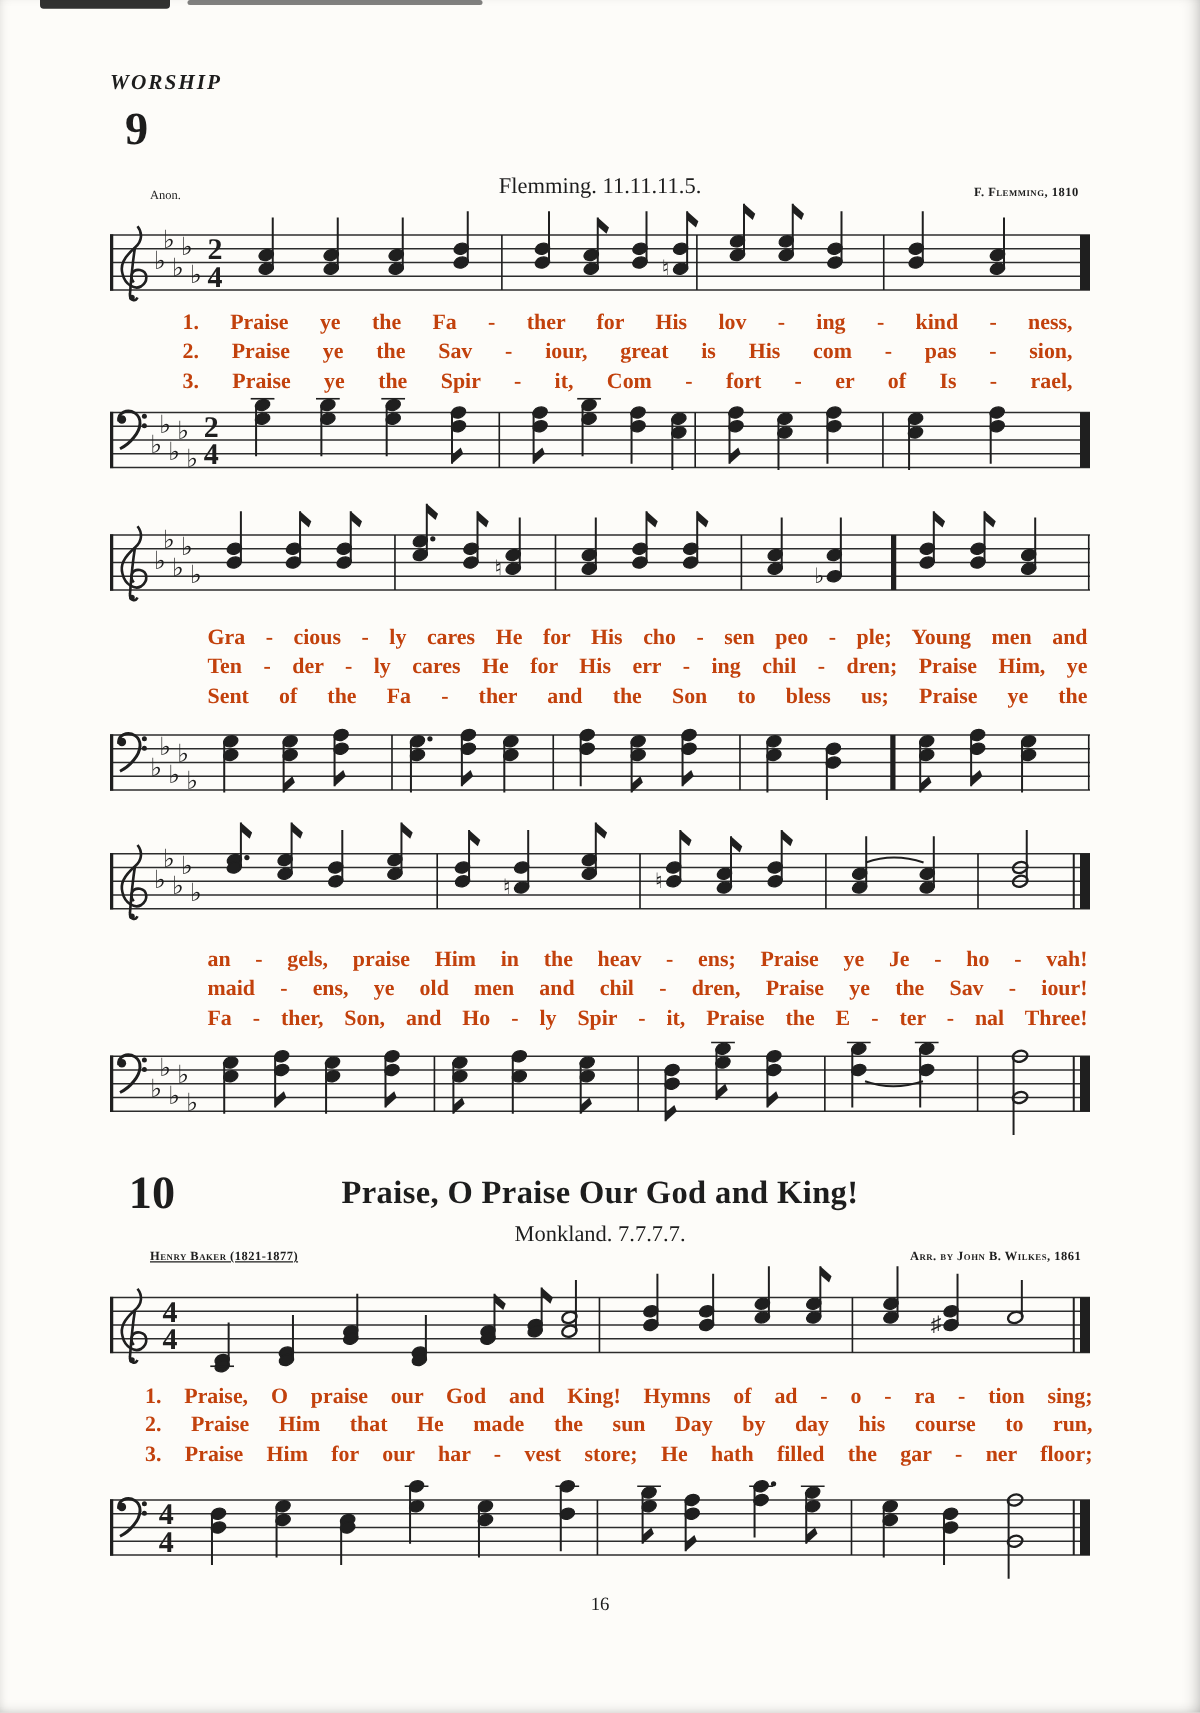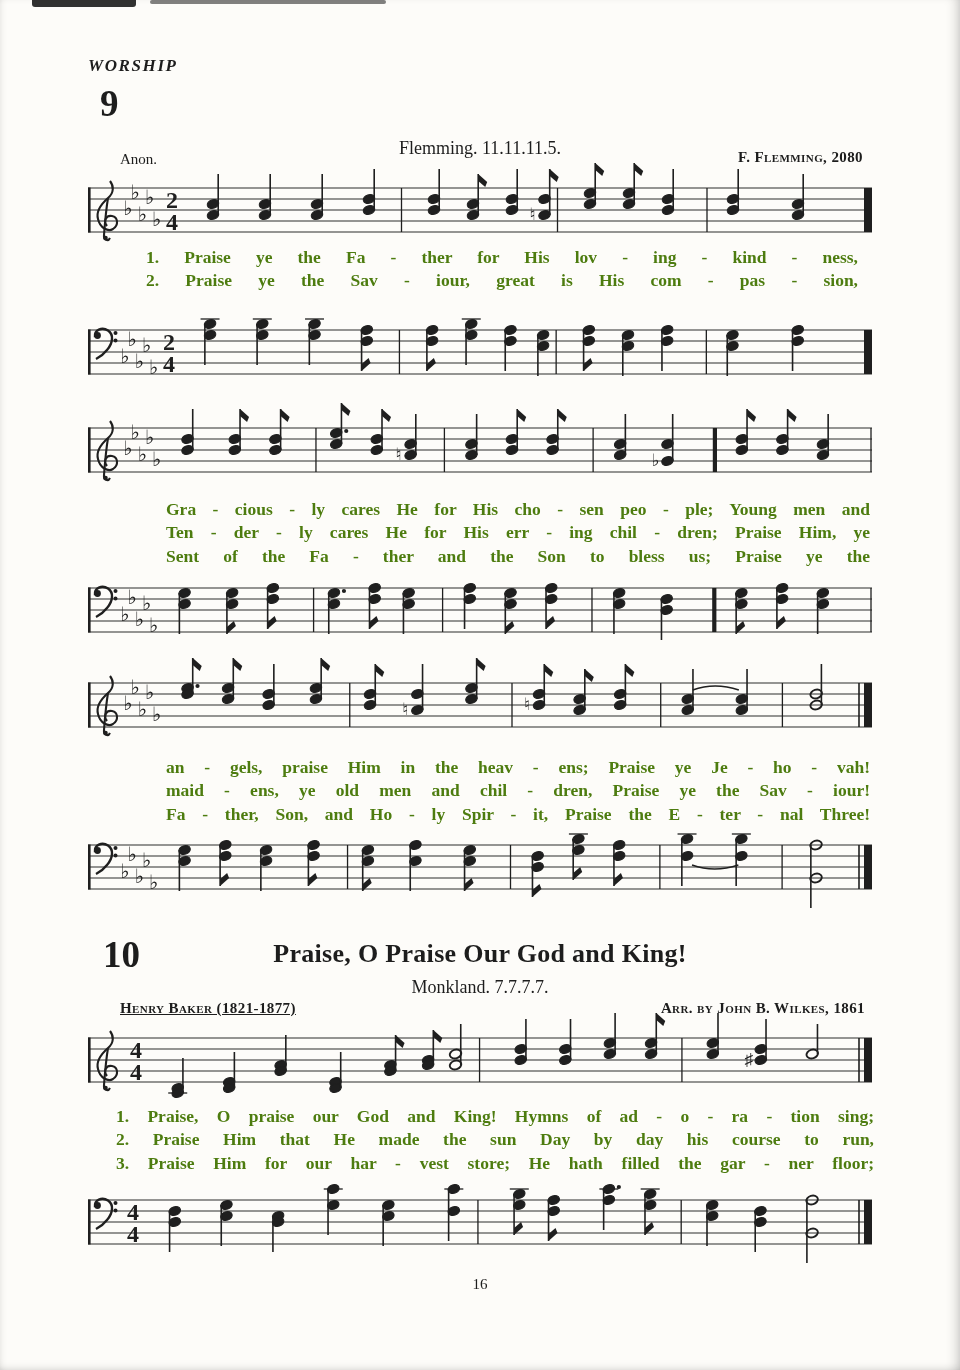--- a/index.html
+++ b/index.html
@@ -8,40 +8,40 @@
     background:#fdfcf9;overflow:hidden;
     font-family:"Liberation Serif",serif;color:#1d1d1d;
     box-shadow:inset -10px 0 14px -10px rgba(0,0,0,.30), inset 6px 0 10px -8px rgba(0,0,0,.18), inset 0 -8px 12px -10px rgba(0,0,0,.22);
   }
   .smudge{position:absolute;left:32px;top:0;width:104px;height:7px;background:#151515;border-radius:0 0 3px 3px;opacity:.88;}
   .smudge2{position:absolute;left:150px;top:0;width:236px;height:4px;background:#1b1b1b;opacity:.55;border-radius:2px;}
   .running-head{position:absolute;left:88px;top:56px;font-style:italic;font-weight:bold;font-size:17px;letter-spacing:1.6px;}
   .hymn-num{position:absolute;font-size:37px;font-weight:bold;}
   .hymn-title{position:absolute;left:0;width:100%;text-align:center;font-weight:bold;font-size:26px;letter-spacing:.3px;}
   .tune-line{position:absolute;left:0;width:100%;text-align:center;font-size:18px;}
-  .credit{position:absolute;font-size:15px;}
+  .credit{position:absolute;font-size:10px;}
   .sc{font-variant:small-caps;font-weight:bold;letter-spacing:.4px;}
   .staff{position:absolute;left:80px;width:800px;height:104px;}
   .lyrics{position:absolute;}
-  .lyric-line{text-align:justify;text-align-last:justify;font-weight:bold;font-size:17.5px;line-height:23.4px;color:#4d7c0f;}
+  .lyric-line{text-align:justify;text-align-last:justify;font-weight:bold;font-size:17.5px;line-height:23.4px;color:#c2410c;}
   .pageno{position:absolute;left:0;top:1276px;width:100%;text-align:center;font-size:15px;font-weight:normal;}
 </style>
 </head>
 <body>
 
 <div class="page">
   <div class="smudge"></div>
   <div class="smudge2"></div>
 
   <div class="running-head">WORSHIP</div>
 
   <div class="hymn-num" style="left:100px;top:82px;">9</div>
   <div class="tune-line" style="top:138px;">Flemming. 11.11.11.5.</div>
   <div class="credit" style="left:120px;top:151px;">Anon.</div>
-  <div class="credit sc" style="right:97px;top:149px;">F. Flemming, 2080</div>
+  <div class="credit sc" style="right:97px;top:149px;">F. Flemming, 1810</div>
 
   <svg class="staff" style="top:158px;" viewBox="0 0 800 104">
       <g transform="translate(8,30)">
         <line x1="0" y1="0" x2="784" y2="0" stroke="#2c2c2c" stroke-width="1.15"></line>
         <line x1="0" y1="11" x2="784" y2="11" stroke="#2c2c2c" stroke-width="1.15"></line>
         <line x1="0" y1="22" x2="784" y2="22" stroke="#2c2c2c" stroke-width="1.15"></line>
         <line x1="0" y1="33" x2="784" y2="33" stroke="#2c2c2c" stroke-width="1.15"></line>
         <line x1="0" y1="44" x2="784" y2="44" stroke="#2c2c2c" stroke-width="1.15"></line>
         <rect x="0" y="-0.5" width="2.6" height="45" fill="#1f1f1f"></rect>
         <path d="M 16 -7 C 20 -2 20 5 14 10 C 5 18 2 24 4 31 C 6 40 14 44 19 41 C 25 37 24 29 18 28 C 12 27 9 33 13 38" stroke="#1f1f1f" stroke-width="2.1" fill="none" transform="translate(6,0)"></path>
@@ -100,20 +100,21 @@
         <ellipse cx="645" cy="22" rx="5.9" ry="4.3" transform="rotate(-18 645 22)" fill="#1f1f1f" stroke="#1f1f1f" stroke-width="1"></ellipse>
         <line x1="650.2" y1="22" x2="650.2" y2="-19" stroke="#1f1f1f" stroke-width="1.6"></line>
         <ellipse cx="710" cy="16" rx="5.9" ry="4.3" transform="rotate(-18 710 16)" fill="#1f1f1f" stroke="#1f1f1f" stroke-width="1"></ellipse>
         <ellipse cx="710" cy="27" rx="5.9" ry="4.3" transform="rotate(-18 710 27)" fill="#1f1f1f" stroke="#1f1f1f" stroke-width="1"></ellipse>
         <line x1="715.2" y1="27" x2="715.2" y2="-14" stroke="#1f1f1f" stroke-width="1.6"></line>
       </g>
     </svg>
   <div class="lyrics" style="left:146px;top:246px;width:712px;">
     <div class="lyric-line">1. Praise ye the Fa - ther for His lov - ing - kind - ness,</div>
     <div class="lyric-line">2. Praise ye the Sav - iour, great is His com - pas - sion,</div>
+    <div class="lyric-line">3. Praise ye the Spir - it, Com - fort - er of Is - rael,</div>
   </div>
   <svg class="staff" style="top:300px;" viewBox="0 0 800 104">
       <g transform="translate(8,30)">
         <line x1="0" y1="0" x2="784" y2="0" stroke="#2c2c2c" stroke-width="1.15"></line>
         <line x1="0" y1="11" x2="784" y2="11" stroke="#2c2c2c" stroke-width="1.15"></line>
         <line x1="0" y1="22" x2="784" y2="22" stroke="#2c2c2c" stroke-width="1.15"></line>
         <line x1="0" y1="33" x2="784" y2="33" stroke="#2c2c2c" stroke-width="1.15"></line>
         <line x1="0" y1="44" x2="784" y2="44" stroke="#2c2c2c" stroke-width="1.15"></line>
         <rect x="0" y="-0.5" width="2.6" height="45" fill="#1f1f1f"></rect>
         <circle cx="9.5" cy="5.5" r="3.4" fill="#1f1f1f"></circle>

